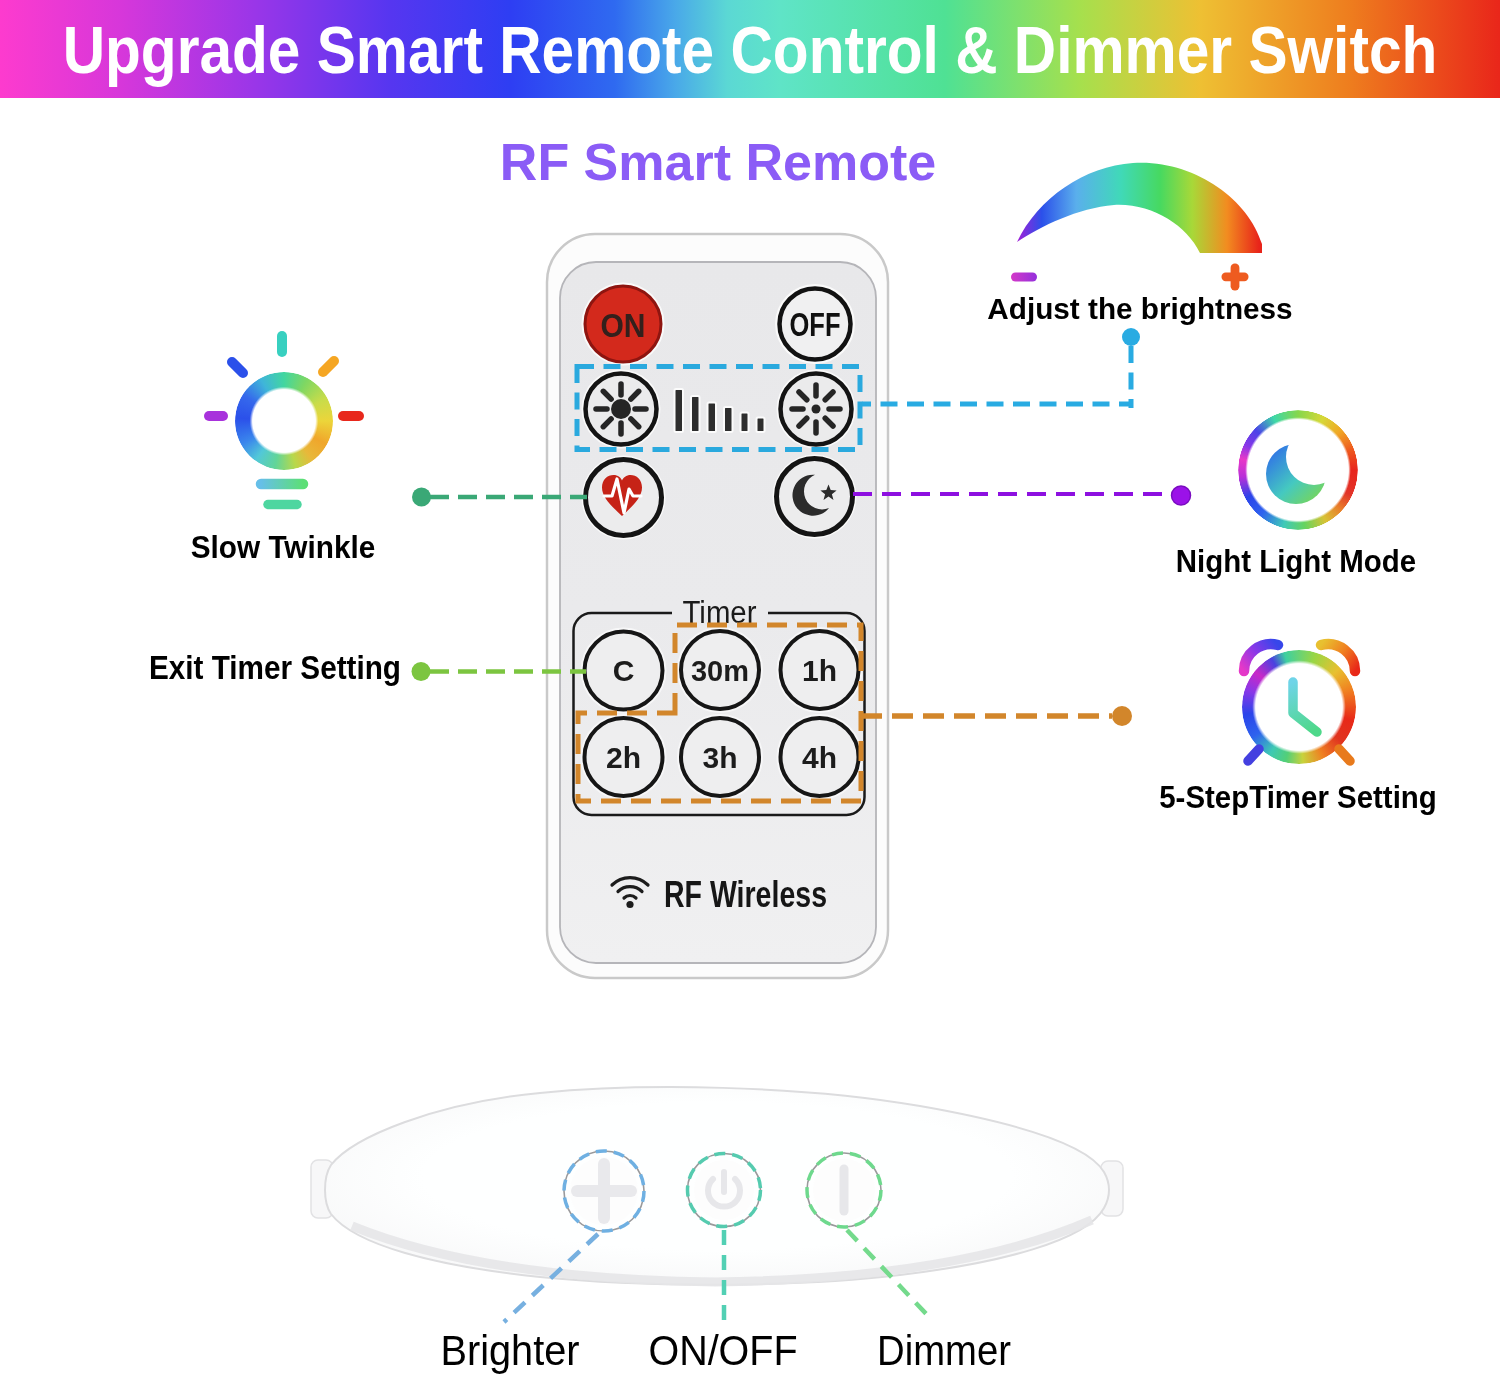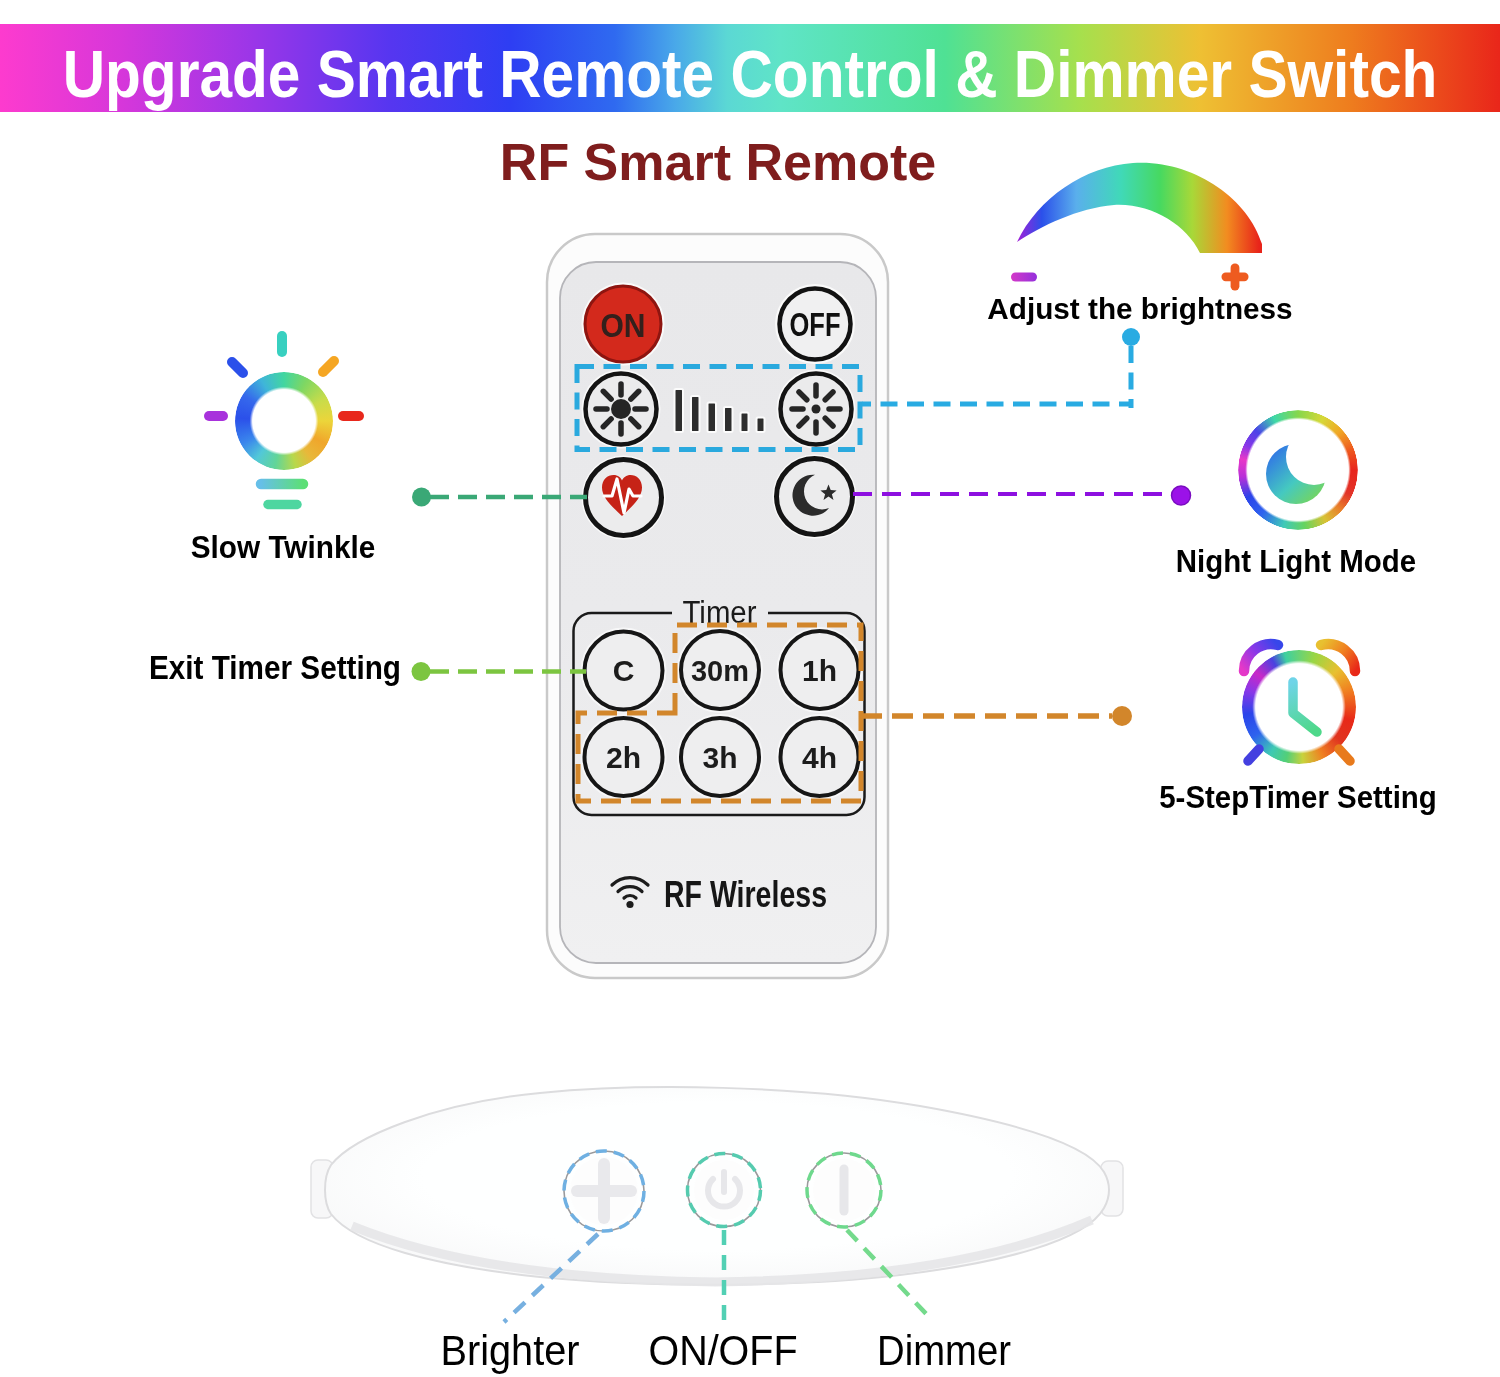--- a/index.html
+++ b/index.html
@@ -1,23 +1,23 @@
 <!DOCTYPE html>
 <html><head>
 <meta charset="utf-8">
 <style>
   html,body{margin:0;padding:0;}
   body{width:1500px;height:1377px;background:#ffffff;font-family:"Liberation Sans",sans-serif;overflow:hidden;}
   #page{position:relative;width:1500px;height:1377px;background:#ffffff;}
   .abs{position:absolute;}
   .lbl{position:absolute;font-weight:bold;color:#000;white-space:nowrap;transform:translateX(-50%);}
-  #banner{position:absolute;left:0;top:0;width:1500px;height:88px;
-    background:linear-gradient(90deg,#fd3bce 0%,#d737da 8%,#9a36e8 17%,#5636f0 26%,#2e3ef3 34%,#2f6af0 41%,#49a8e9 45%,#5bd8d4 48.5%,#5fe4c7 52%,#4fe194 63%,#a6e04d 72%,#eec033 80%,#ee7d1e 90%,#e9261a 100%);margin-top:24px;}
+  #banner{position:absolute;left:0;top:0;width:1500px;height:98px;
+    background:linear-gradient(90deg,#fd3bce 0%,#d737da 8%,#9a36e8 17%,#5636f0 26%,#2e3ef3 34%,#2f6af0 41%,#49a8e9 45%,#5bd8d4 48.5%,#5fe4c7 52%,#4fe194 63%,#a6e04d 72%,#eec033 80%,#ee7d1e 90%,#e9261a 100%);}
   #banner span{position:absolute;left:750px;top:49px;transform:translate(-50%,-50%) scaleX(0.875);color:#ffffff;font-weight:bold;font-size:67px;white-space:nowrap;}
-  #title{position:absolute;left:718px;top:132px;transform:translateX(-50%);font-size:52px;font-weight:bold;color:#7f1d1d;white-space:nowrap;}
+  #title{position:absolute;left:718px;top:132px;transform:translateX(-50%);font-size:52px;font-weight:bold;color:#8b5cf6;white-space:nowrap;}
   .ring{position:absolute;border-radius:50%;}
   #ring-bulb{left:235px;top:372px;width:98px;height:98px;
     background:conic-gradient(from 0deg,#41d6a0,#7ed763 8%,#c8dc4a 17%,#ecd53a 25%,#f0a62b 33%,#e8b83a 40%,#b8d84a 46%,#62d598 53%,#52c8d8 60%,#3a86ec 67%,#2b50ea 76%,#3568ec 84%,#3fb5d9 92%,#41d6a0);
     -webkit-mask:radial-gradient(closest-side,transparent 64%,#000 70%,#000 100%);
     mask:radial-gradient(closest-side,transparent 64%,#000 70%,#000 100%);}
   #ring-night{left:1238px;top:410px;width:120px;height:120px;
     background:conic-gradient(from -25deg,#3ed8a8,#86d74b 7%,#d6d838 14%,#f0a825 20%,#ee5a1e 26%,#e8251c 32%,#e23429 39%,#e8822a 44%,#d8c235 49%,#66d45f 55%,#3fc9b8 61%,#2e62ee 68%,#2b44ea 74%,#b92fd8 80%,#e838c8 85%,#8836e8 89%,#4b43e8 94%,#3ed8a8);
     -webkit-mask:radial-gradient(closest-side,transparent 84%,#000 88%,#000 99%,transparent 100%);
     mask:radial-gradient(closest-side,transparent 84%,#000 88%,#000 99%,transparent 100%);}
   #ring-clock{left:1242px;top:650px;width:114px;height:114px;

